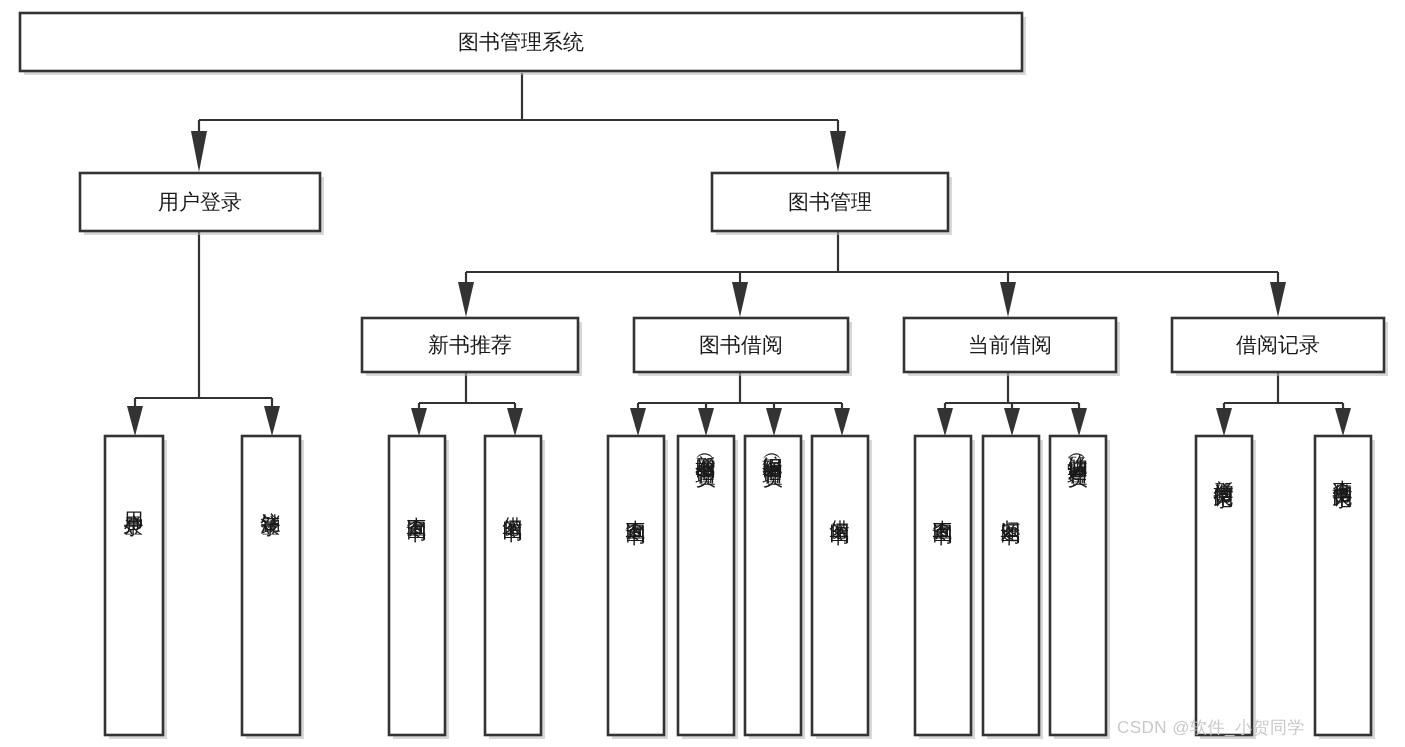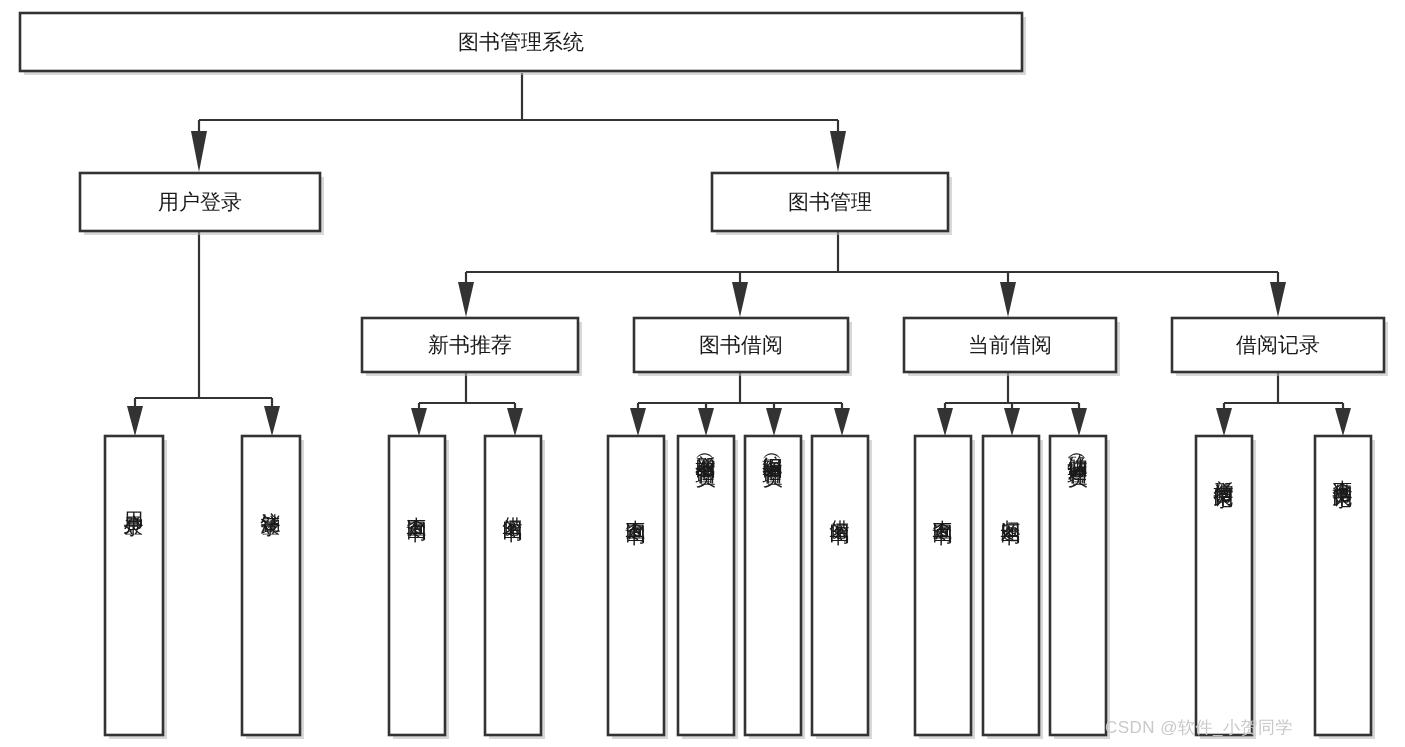--- a/index.html
+++ b/index.html
@@ -57,21 +57,21 @@
   .node-label-v {
     font-family: "Liberation Sans", "DejaVu Sans", sans-serif;
     font-size: 20px;
     fill: #1a1a1a;
     writing-mode: vertical-rl;
     text-orientation: upright;
     letter-spacing: 2px;
   }
   .watermark-text {
     position: absolute;
-    right: 12px;
+    right: 0;
     bottom: 8px;
     font-family: "Liberation Sans", "DejaVu Sans", sans-serif;
     font-size: 17px;
     color: #c9c9c9;
     white-space: nowrap;
     letter-spacing: 0.5px;
     pointer-events: none;
   }
 </style>
 </head>

